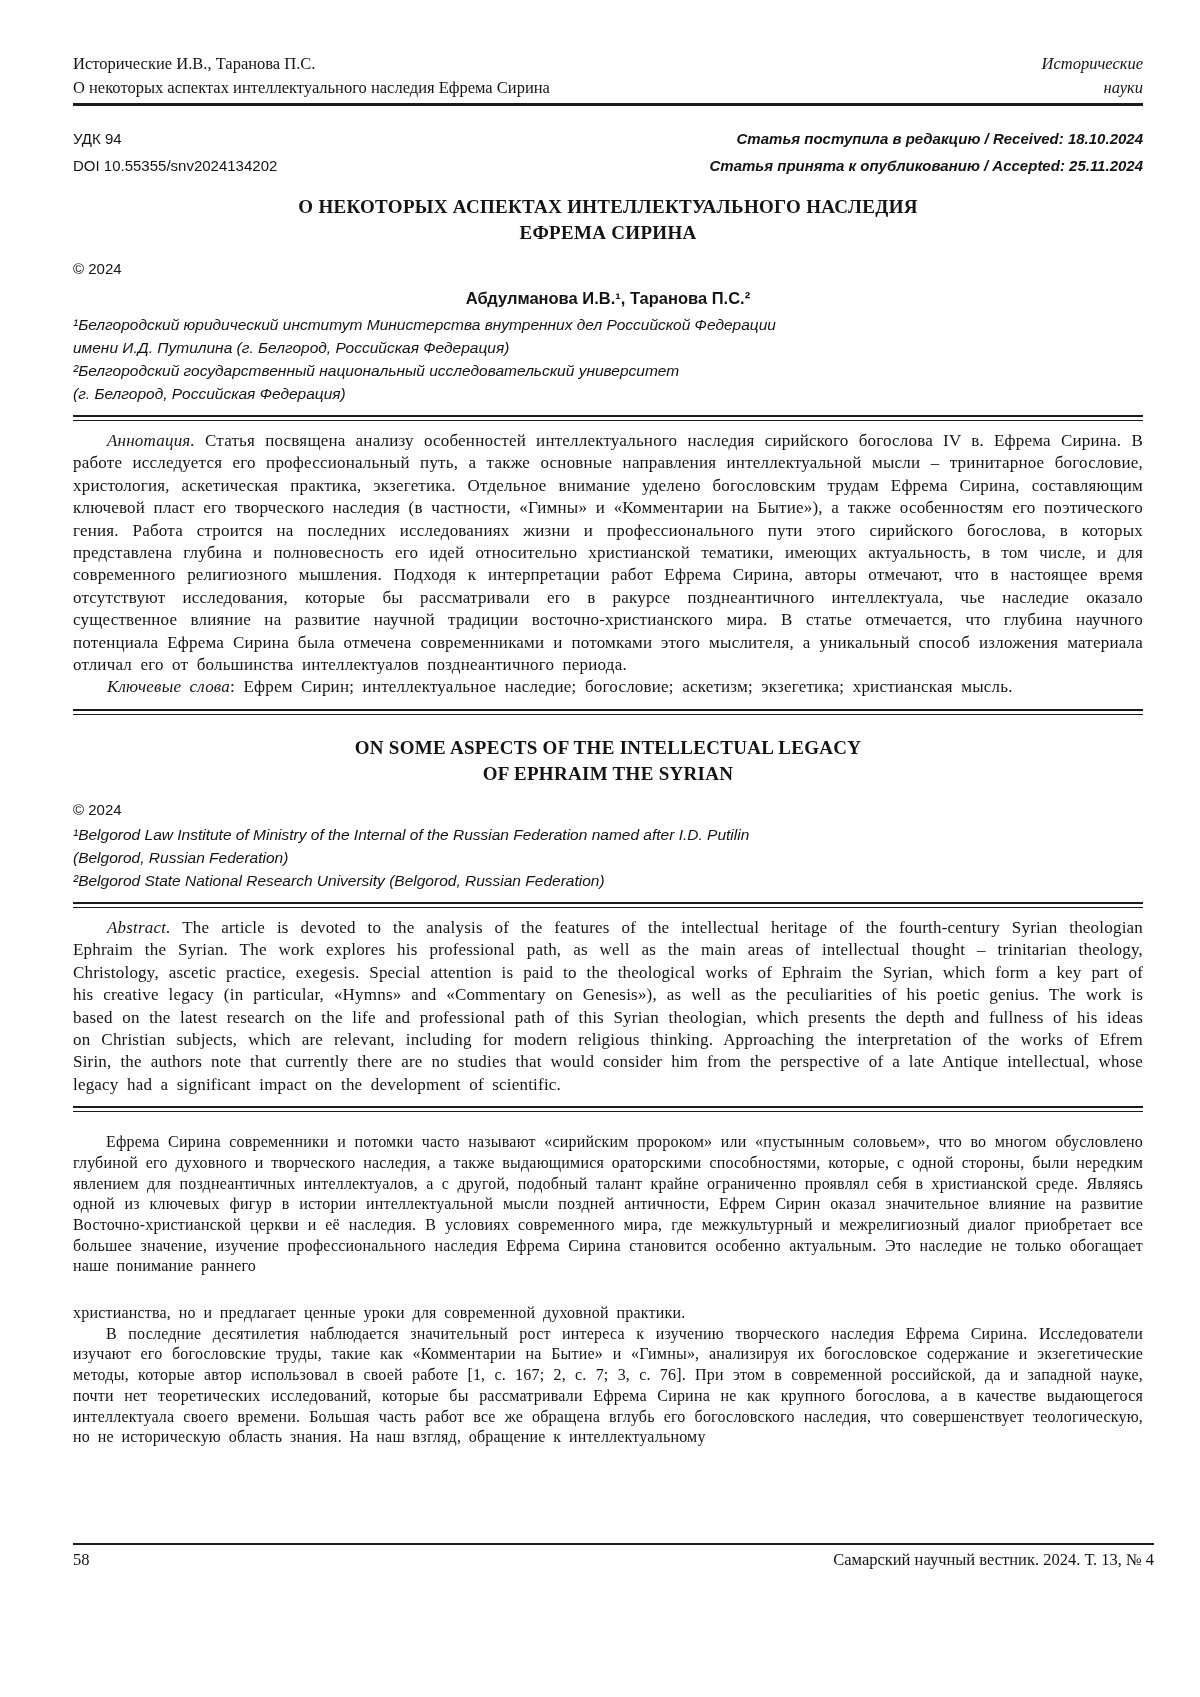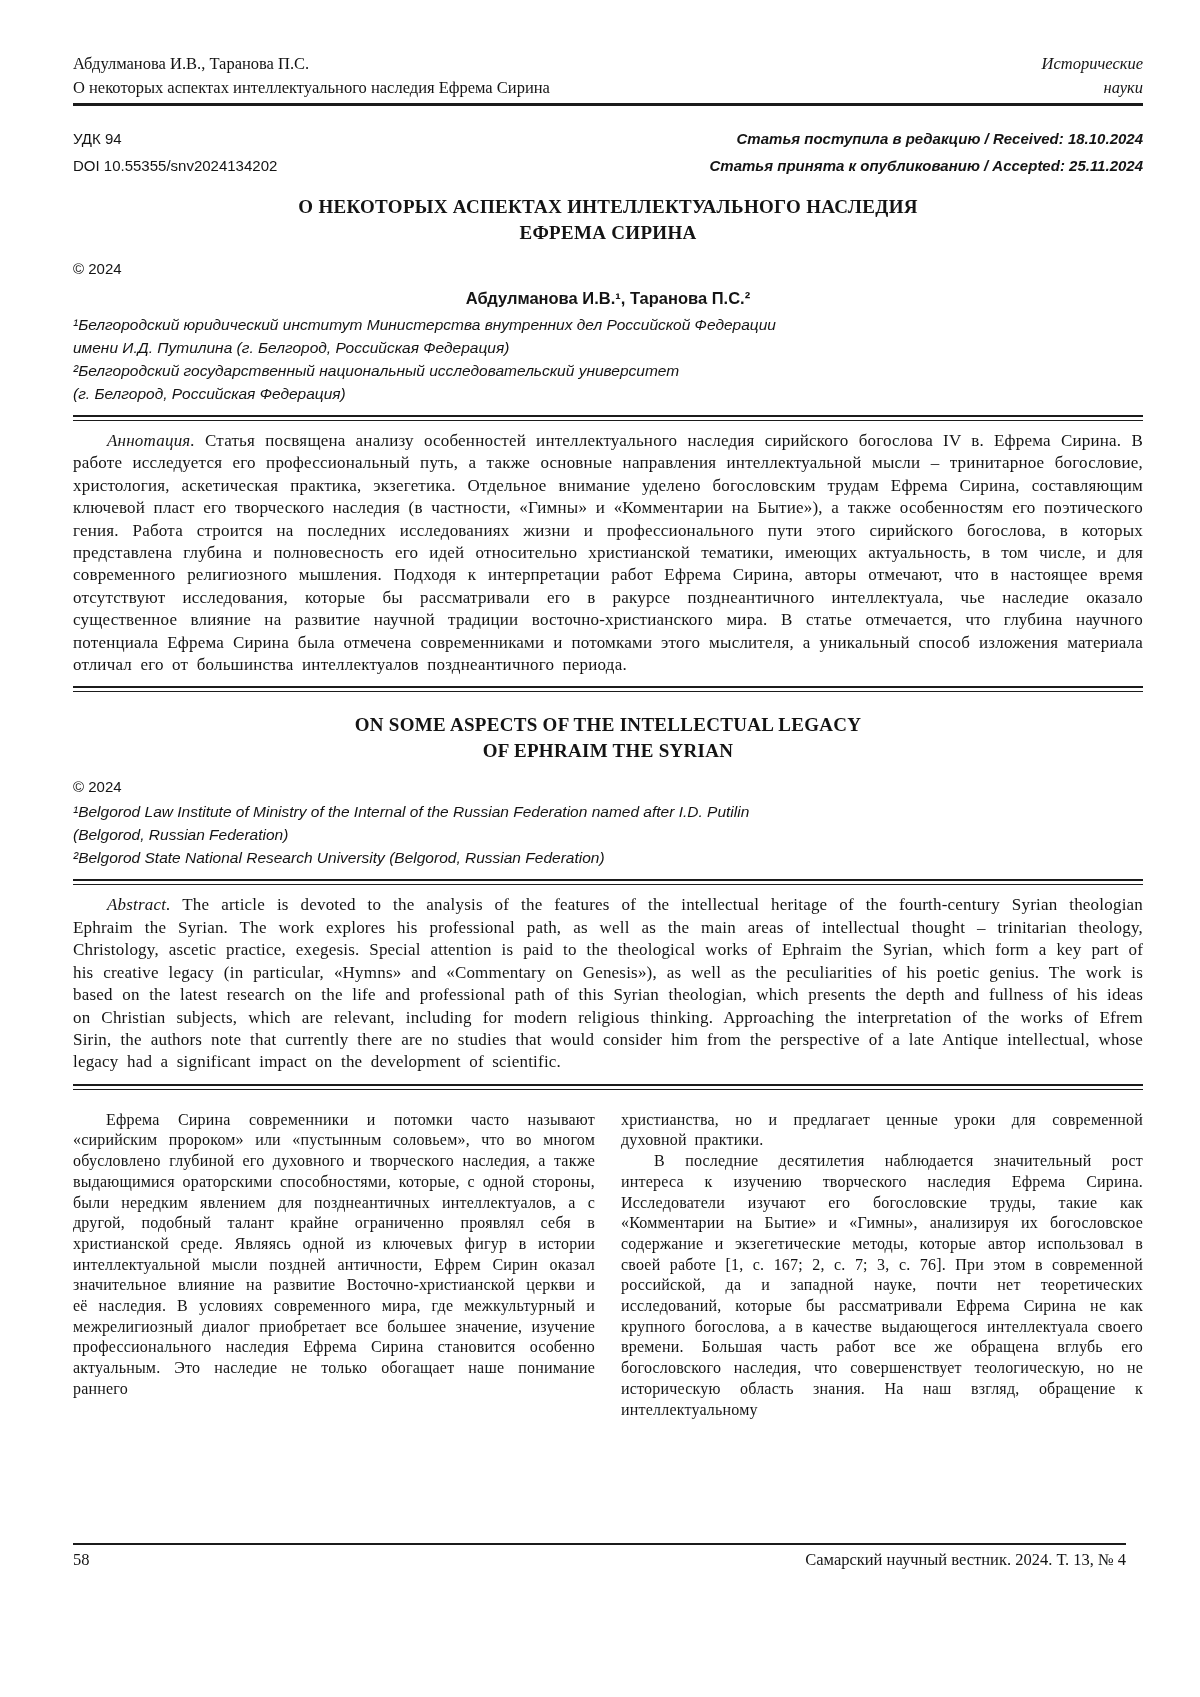--- a/index.html
+++ b/index.html
@@ -41,40 +41,40 @@
   .rule-double{margin-top:10px;height:3px;border-top:2px solid #1b1b1b;
     border-bottom:1px solid #1b1b1b;}
 
   
   .abstract{margin:9px 0 0;text-align:justify;text-indent:34px;
     font-size:17px;line-height:22.4px;word-spacing:4px;letter-spacing:0.2px;}
   .kw{margin:0;}
   .ital{font-style:italic;}
 
   
-  .columns{display:flex;gap:26px;margin-top:20px;max-height:336px;overflow:hidden;}
+  .columns{display:flex;gap:26px;margin-top:20px;max-height:336px;overflow:hidden;flex-direction:column;}
   .col{flex:1;min-width:0;}
   .body-par{margin:0;text-align:justify;font-size:16px;line-height:20.7px;
     word-spacing:3.5px;letter-spacing:0.2px;}
   .indent{text-indent:33px;}
 
   
-  .footer{position:absolute;left:73px;right:74px;top:1543px;
+  .footer{position:absolute;left:73px;right:46px;top:1543px;
     border-top:2px solid #1b1b1b;display:flex;justify-content:space-between;
     padding-top:5px;font-size:16.5px;}
 </style>
 </head>
 <body>
 
 <div class="page">
   <div class="content">
 
     <div class="running-head">
       <div class="rh-left">
-        <div>Абдулманова И.В., Таранова П.С.</div>
+        <div>Исторические И.В., Таранова П.С.</div>
         <div>О некоторых аспектах интеллектуального наследия Ефрема Сирина</div>
       </div>
       <div class="rh-right">
         <div>Исторические</div>
         <div>науки</div>
       </div>
     </div>
     <div class="rule-header"></div>
 
     <div class="meta-row first">
@@ -97,20 +97,21 @@
     <div class="affiliations">
       <div>¹Белгородский юридический институт Министерства внутренних дел Российской Федерации</div>
       <div>имени И.Д. Путилина (г. Белгород, Российская Федерация)</div>
       <div>²Белгородский государственный национальный исследовательский университет</div>
       <div>(г. Белгород, Российская Федерация)</div>
     </div>
 
     <div class="rule-double"></div>
 
     <p class="abstract"><span class="ital">Аннотация.</span><span> Статья посвящена анализу особенностей интеллектуального наследия сирийского богослова IV в. Ефрема Сирина. В работе исследуется его профессиональный путь, а также основные направления интеллектуальной мысли – тринитарное богословие, христология, аскетическая практика, экзегетика. Отдельное внимание уделено богословским трудам Ефрема Сирина, составляющим ключевой пласт его творческого наследия (в частности, «Гимны» и «Комментарии на Бытие»), а также особенностям его поэтического гения. Работа строится на последних исследованиях жизни и профессионального пути этого сирийского богослова, в которых представлена глубина и полновесность его идей относительно христианской тематики, имеющих актуальность, в том числе, и для современного религиозного мышления. Подходя к интерпретации работ Ефрема Сирина, авторы отмечают, что в настоящее время отсутствуют исследования, которые бы рассматривали его в ракурсе позднеантичного интеллектуала, чье наследие оказало существенное влияние на развитие научной традиции восточно-христианского мира. В статье отмечается, что глубина научного потенциала Ефрема Сирина была отмечена современниками и потомками этого мыслителя, а уникальный способ изложения материала отличал его от большинства интеллектуалов позднеантичного периода.</span></p>
+    <p class="abstract kw"><span class="ital">Ключевые слова</span><span>: Ефрем Сирин; интеллектуальное наследие; богословие; аскетизм; экзегетика; христианская мысль.</span></p>
 
     <div class="rule-double"></div>
 
     <div class="title">
       <div>ON SOME ASPECTS OF THE INTELLECTUAL LEGACY</div>
       <div>OF EPHRAIM THE SYRIAN</div>
     </div>
 
     <div class="copyright">© 2024</div>
 

